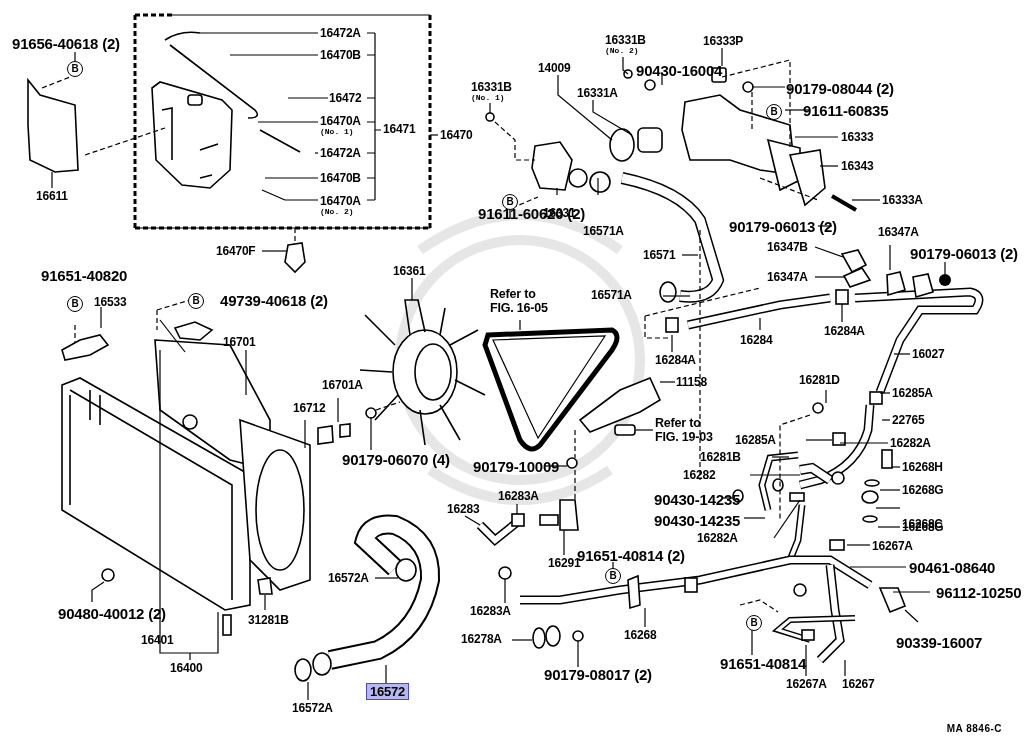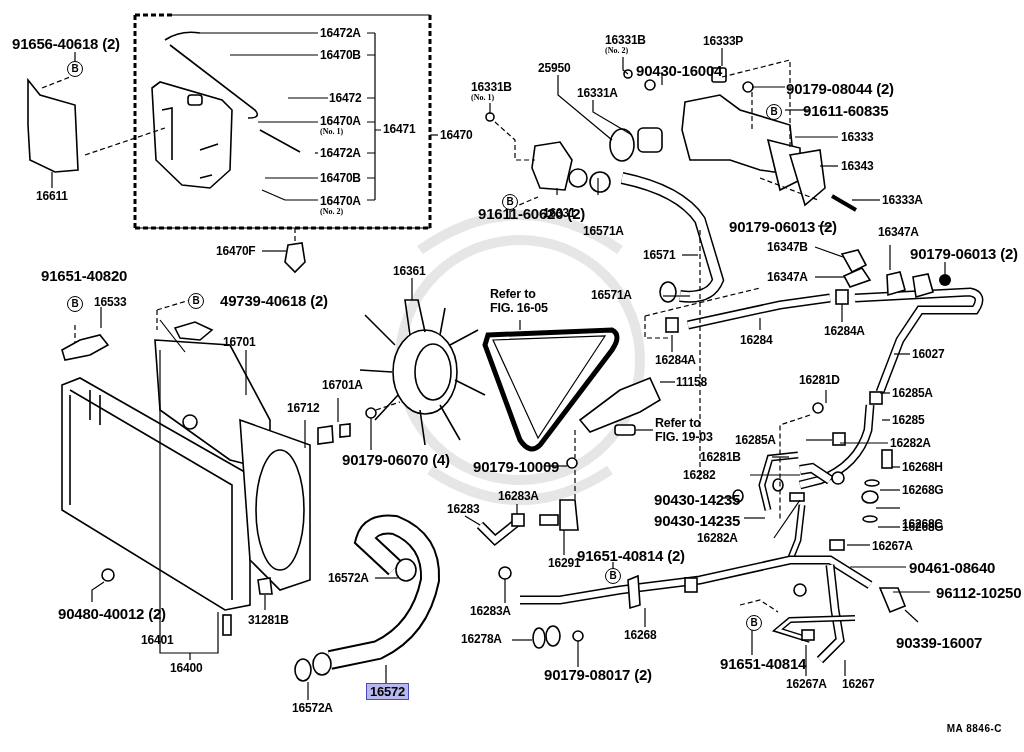--- a/index.html
+++ b/index.html
@@ -4,21 +4,21 @@
   <style>
     html, body { margin: 0; padding: 0; background: #ffffff; }
     body { width: 1024px; height: 752px; position: relative; overflow: hidden;
            font-family: "Liberation Sans", sans-serif; color: #000; }
     #art { position: absolute; left: 0; top: 0; width: 1024px; height: 752px; }
     .lbl { position: absolute; font-family: "Liberation Sans", sans-serif; font-weight: bold;
            font-size: 12px; line-height: 13px; white-space: nowrap; color: #000; letter-spacing: -0.2px; }
     .lbl.small { font-size: 15px; }
     .lbl.ref { font-size: 12.5px; line-height: 14px; font-weight: bold; }
     .sub { position: absolute; font-size: 8px; font-weight: bold; line-height: 9px;
-           font-family: Liberation Serif, serif; white-space: nowrap; }
+           font-family: Liberation Mono, monospace; white-space: nowrap; }
     .hl { background: #b8b8f0; border: 1px solid #4a4ab8; padding: 1px 3px; font-size: 13px; }
     .bmark { position: absolute; width: 14px; height: 14px; border: 1.5px solid #000; border-radius: 50%;
              font-size: 10px; line-height: 14px; text-align: center; font-weight: bold; background: #fff;
              font-family: "Liberation Sans", sans-serif; }
     .code { position: absolute; right: 22px; bottom: 18px; font-size: 10px; font-weight: bold;
             letter-spacing: 0.5px; }
     svg .ln { stroke: #000; stroke-width: 1.2; fill: none; }
     svg .dash { stroke: #000; stroke-width: 1.2; fill: none; stroke-dasharray: 5 3; }
     svg .part { stroke: #000; stroke-width: 1.6; fill: #fff; }
     svg .partt { stroke: #000; stroke-width: 1.6; fill: none; }
@@ -309,21 +309,21 @@
   <div class="lbl" style="left:383px;top:123px">16471</div>
   <div class="lbl" style="left:440px;top:129px">16470</div>
   <div class="lbl" style="left:320px;top:147px">16472A</div>
   <div class="lbl" style="left:320px;top:172px">16470B</div>
   <div class="lbl" style="left:320px;top:195px">16470A</div>
   <div class="sub" style="left:320px;top:207px">(No. 2)</div>
   <div class="lbl" style="left:216px;top:245px">16470F</div>
 
   <div class="lbl" style="left:471px;top:81px">16331B</div>
   <div class="sub" style="left:471px;top:93px">(No. 1)</div>
-  <div class="lbl" style="left:538px;top:62px">25950</div>
+  <div class="lbl" style="left:538px;top:62px">14009</div>
   <div class="lbl" style="left:605px;top:34px">16331B</div>
   <div class="sub" style="left:605px;top:46px">(No. 2)</div>
   <div class="lbl small" style="left:636px;top:64px">90430-16004</div>
   <div class="lbl" style="left:577px;top:87px">16331A</div>
   <div class="lbl" style="left:703px;top:35px">16333P</div>
   <div class="lbl small" style="left:786px;top:82px">90179-08044 (2)</div>
   <div class="bmark" style="left:766px;top:104px">B</div>
   <div class="lbl small" style="left:803px;top:104px">91611-60835</div>
   <div class="lbl" style="left:841px;top:131px">16333</div>
   <div class="lbl" style="left:841px;top:160px">16343</div>
@@ -347,31 +347,31 @@
   <div class="lbl" style="left:912px;top:348px">16027</div>
 
   <div class="lbl small" style="left:41px;top:269px">91651-40820</div>
   <div class="bmark" style="left:67px;top:296px">B</div>
   <div class="lbl" style="left:94px;top:296px">16533</div>
   <div class="bmark" style="left:188px;top:293px">B</div>
   <div class="lbl small" style="left:220px;top:294px">49739-40618 (2)</div>
   <div class="lbl" style="left:393px;top:265px">16361</div>
   <div class="lbl" style="left:223px;top:336px">16701</div>
   <div class="lbl" style="left:322px;top:379px">16701A</div>
-  <div class="lbl" style="left:287px;top:402px">16712</div>
+  <div class="lbl" style="left:293px;top:402px">16712</div>
   <div class="lbl small" style="left:342px;top:453px">90179-06070 (4)</div>
 
   <div class="lbl ref" style="left:490px;top:287px"><span>Refer to</span><br><span>FIG. 16-05</span></div>
   <div class="lbl" style="left:676px;top:376px">11158</div>
   <div class="lbl ref" style="left:655px;top:416px"><span>Refer to</span><br><span>FIG. 19-03</span></div>
   <div class="lbl small" style="left:473px;top:460px">90179-10009</div>
 
   <div class="lbl" style="left:799px;top:374px">16281D</div>
   <div class="lbl" style="left:892px;top:387px">16285A</div>
-  <div class="lbl" style="left:892px;top:414px">16285</div>
+  <div class="lbl" style="left:892px;top:414px">22765</div>
   <div class="lbl" style="left:735px;top:434px">16285A</div>
   <div class="lbl" style="left:890px;top:437px">16282A</div>
   <div class="lbl" style="left:700px;top:451px">16281B</div>
   <div class="lbl" style="left:902px;top:461px">16268H</div>
   <div class="lbl" style="left:683px;top:469px">16282</div>
   <div class="lbl" style="left:902px;top:484px">16268G</div>
   <div class="lbl small" style="left:654px;top:493px">90430-14235</div>
   <div class="lbl" style="left:902px;top:518px">16268C</div>
   <div class="lbl small" style="left:654px;top:514px">90430-14235</div>
   <div class="lbl" style="left:902px;top:521px">16268G</div>

